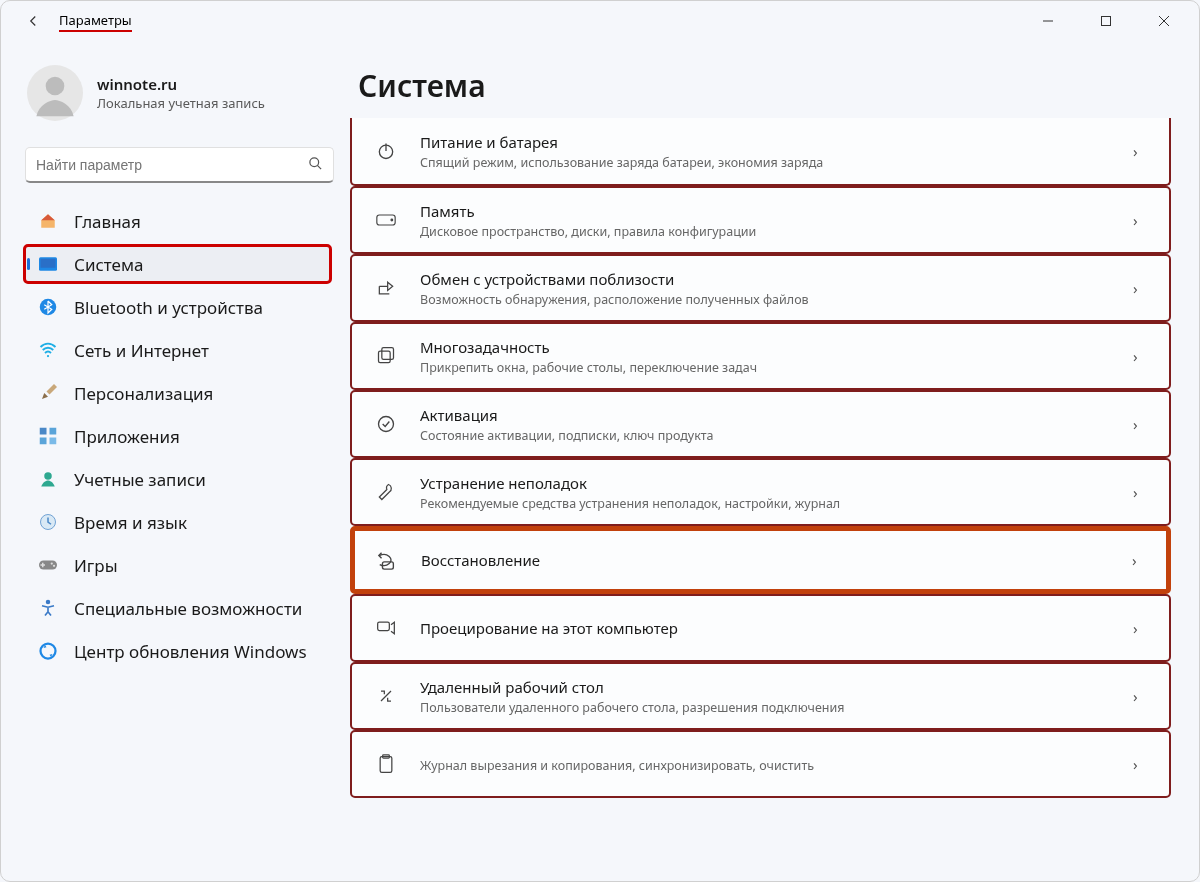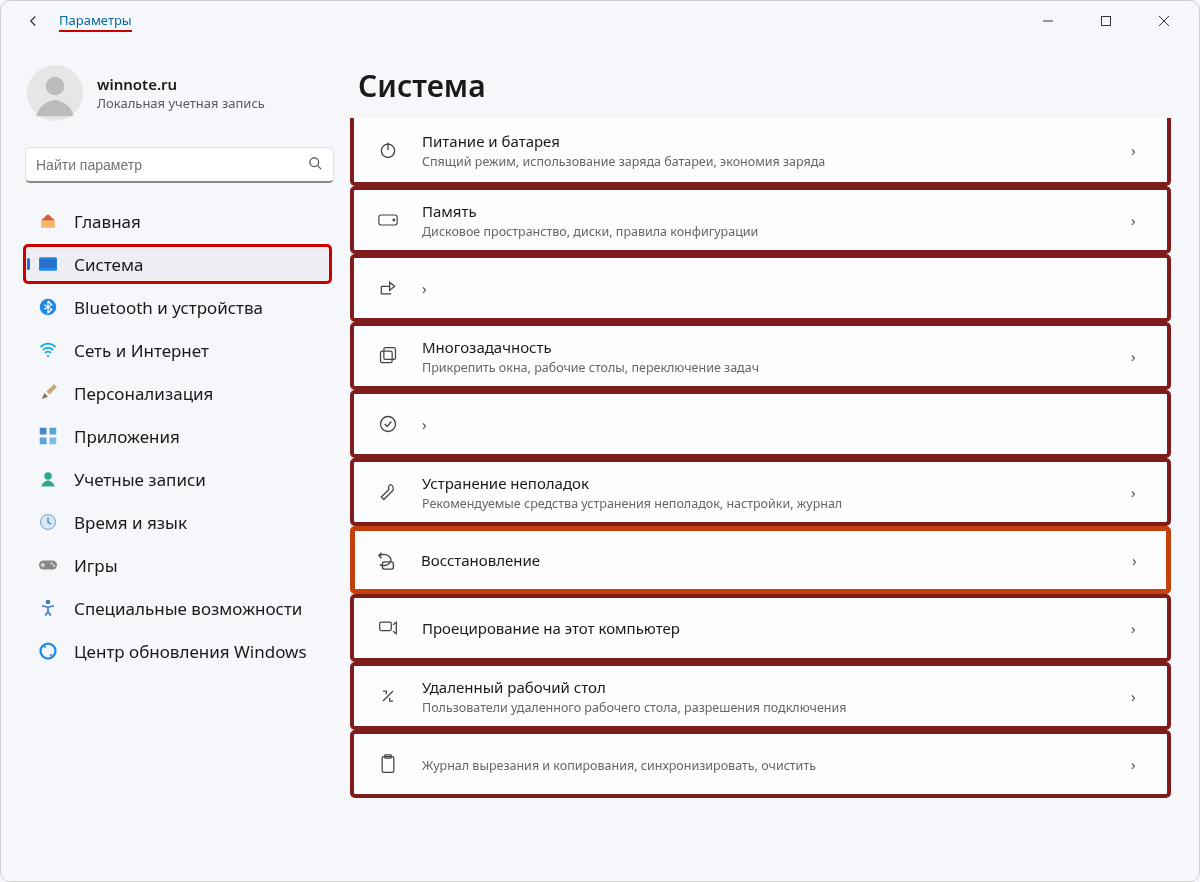--- a/index.html
+++ b/index.html
@@ -21,21 +21,21 @@
 }
 .back-arrow {
   width: 24px; height: 24px;
   display: inline-flex; align-items: center; justify-content: center;
   margin-right: 14px;
   font-size: 18px;
   color: #333;
 }
 .app-title {
   font-size: 13px;
-  color: #0369a1;
+  color: #000000;
   border-bottom: 2px solid #c00;
   padding-bottom: 1px;
 }
 .win-controls {
   margin-left: auto;
   display: flex;
   gap: 28px;
   padding-right: 8px;
 }
 .win-btn {
@@ -118,21 +118,21 @@
   font-weight: 600;
   margin-bottom: 12px;
   padding-left: 8px;
 }
 .items {
   display: flex; flex-direction: column; 
 }
 .sitem {
   display: flex; align-items: center;
   background: #fcfdfe;
-  border: 4px solid #7f1d1d;
+  border: 2px solid #7f1d1d;
   border-radius: 5px;
   min-height: 68px;
   padding: 10px 18px 10px 22px;
   gap: 22px;
   position: relative;
 }
 .sitem.highlighted {
   border: 5px solid #c2410c;
   padding: 8px 16px 8px 20px;
 }
@@ -346,20 +346,24 @@
         <span class="chev">›</span>
       </div>
 
       <div class="sitem">
         <span class="sicon-slot">
             <svg width="20" height="20" viewBox="0 0 24 24" fill="none" stroke="#444" stroke-width="1.5">
               <path d="M14 5l6 5-6 5V5z"></path>
               <path d="M4 10h10M4 10v9h12"></path>
             </svg>
           </span>
+        <div class="stexts">
+            <div class="stitle">Обмен с устройствами поблизости</div>
+            <div class="ssub">Возможность обнаружения, расположение полученных файлов</div>
+          </div>
         <span class="chev">›</span>
       </div>
 
       <div class="sitem">
         <span class="sicon-slot">
             <svg width="20" height="20" viewBox="0 0 24 24" fill="none" stroke="#444" stroke-width="1.5">
               <rect x="3" y="6" width="14" height="14" rx="2"></rect>
               <rect x="7" y="2" width="14" height="14" rx="2"></rect>
             </svg>
           </span>
@@ -370,20 +374,24 @@
         <span class="chev">›</span>
       </div>
 
       <div class="sitem">
         <span class="sicon-slot">
             <svg width="20" height="20" viewBox="0 0 24 24" fill="none" stroke="#444" stroke-width="1.6">
               <circle cx="12" cy="12" r="9"></circle>
               <path d="M8 12l3 3 5-6"></path>
             </svg>
           </span>
+        <div class="stexts">
+            <div class="stitle">Активация</div>
+            <div class="ssub">Состояние активации, подписки, ключ продукта</div>
+          </div>
         <span class="chev">›</span>
       </div>
 
       <div class="sitem">
         <span class="sicon-slot">
             <svg width="20" height="20" viewBox="0 0 24 24" fill="none" stroke="#444" stroke-width="1.5">
               <path d="M15 3a5 5 0 0 1 1 9l-9 9-3-3 9-9a5 5 0 0 1 2-6z"></path>
             </svg>
           </span>
         <div class="stexts">

